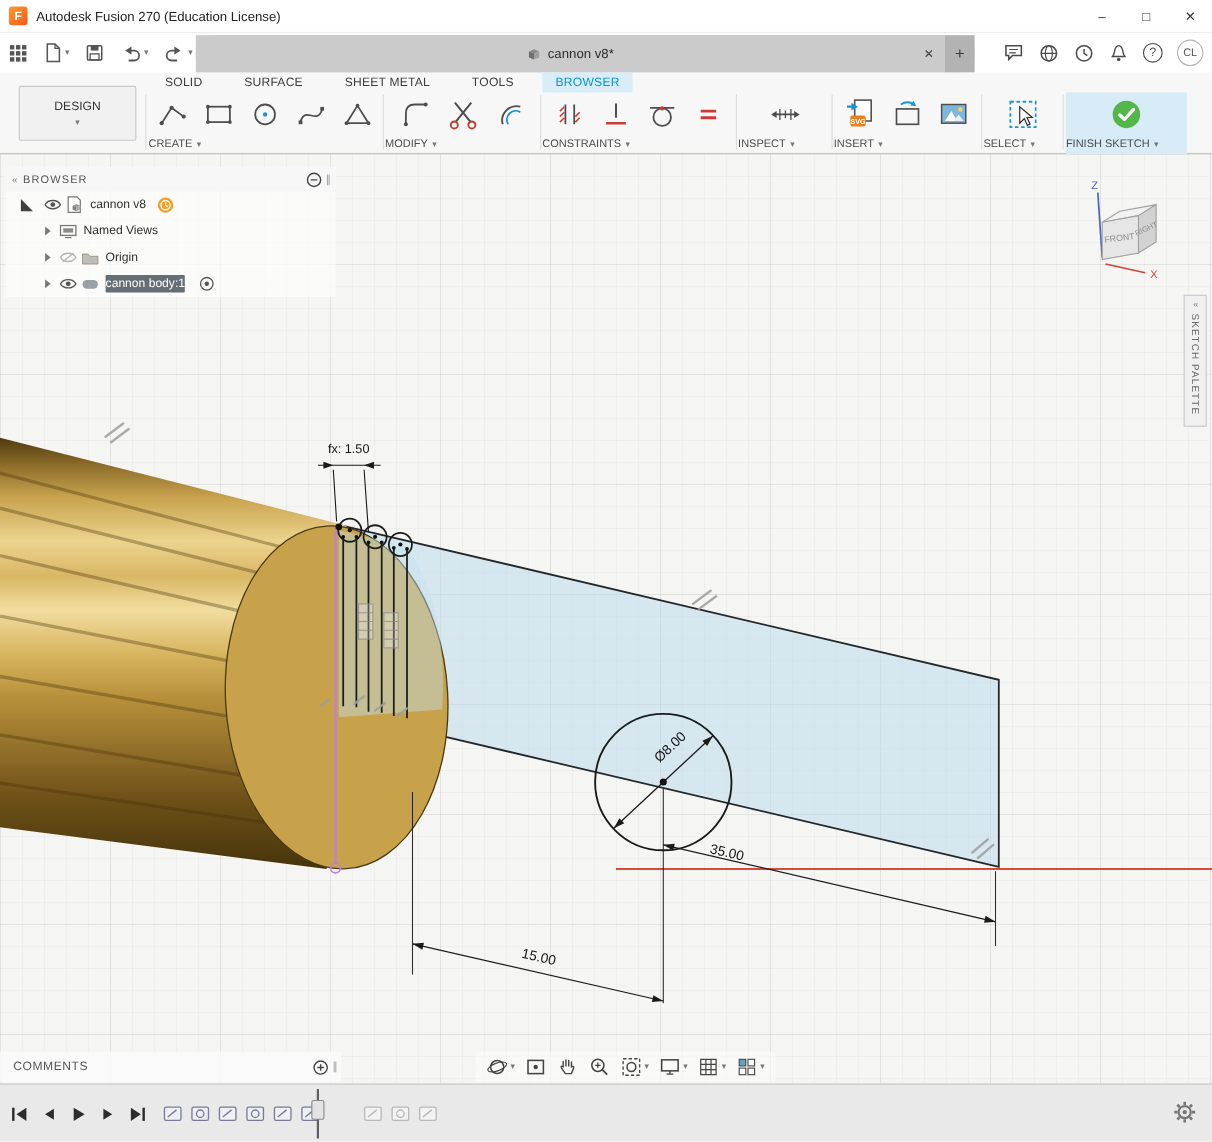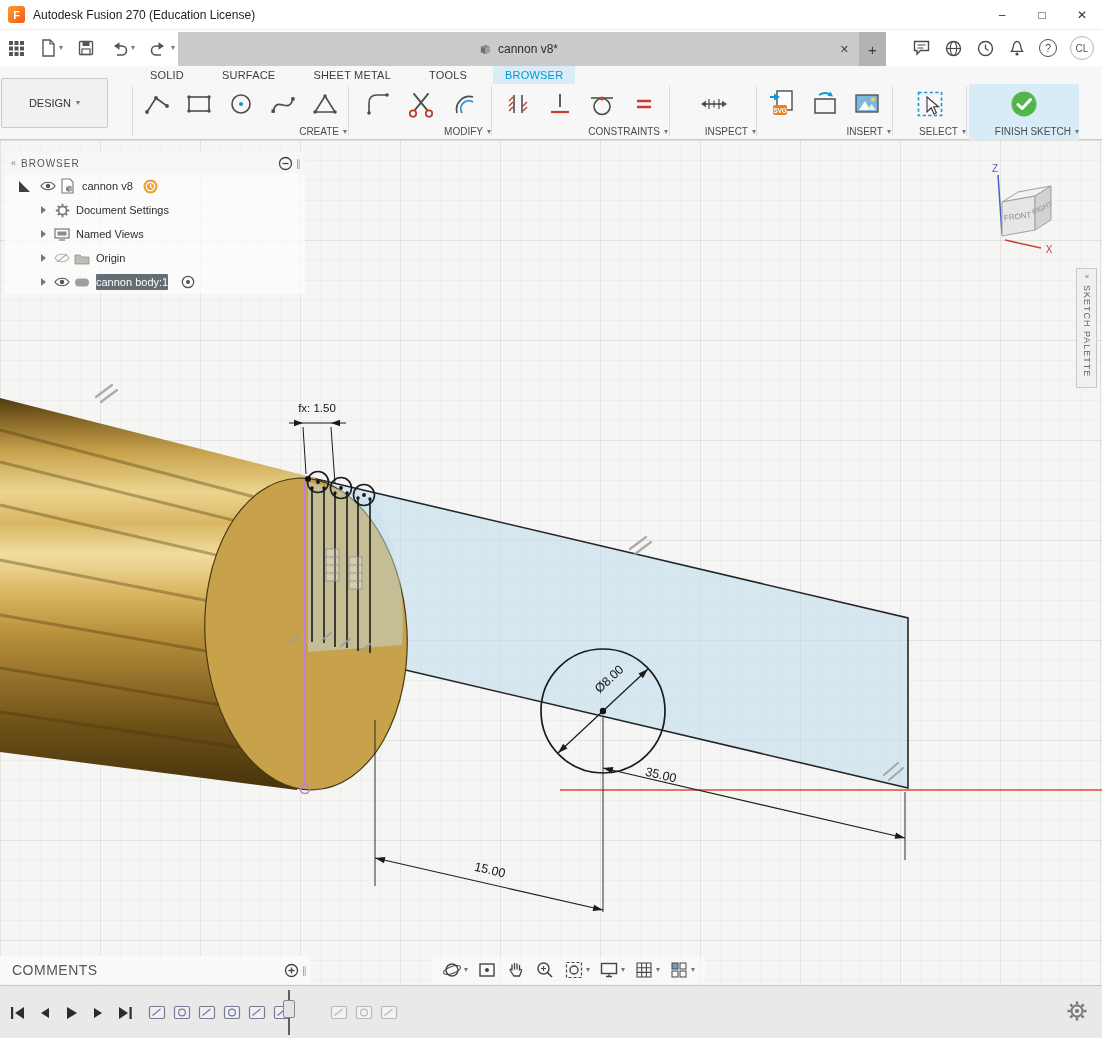--- a/index.html
+++ b/index.html
@@ -24,25 +24,25 @@
   .tabclose { position:absolute; right:10px; font-size:11px; color:#444; }
   .newtab { width:27px; background:#b3b3b3; display:flex; align-items:center; justify-content:center; font-size:15px; color:#3a3a3a; }
   .qright { position:absolute; right:8px; top:0; height:36px; display:flex; align-items:center; gap:13px; }
   .avatar { width:24px; height:24px; border-radius:50%; border:1px solid #b5b5b5; background:#fff; font-size:10px; color:#555; display:flex; align-items:center; justify-content:center; }
 
   
   .ribbon { position:absolute; top:66px; left:0; right:0; height:74px; background:#f7f7f7; border-bottom:1px solid #c9c9c9; }
   .rtabs { position:absolute; top:0; left:138px; height:18px; display:flex; gap:14px; }
   .rtab { height:18px; padding:0 12px; display:flex; align-items:center; font-size:11px; color:#3c3c3c; letter-spacing:.2px; }
   .rtab.active { background:#d8edf8; color:#0696d7; }
-  .workspace { position:absolute; left:1px; top:12px; width:107px; height:50px; background:#f1f1f1; border:1px solid #c9c9c9; border-radius:2px; display:flex; align-items:center; justify-content:center; gap:5px; font-size:11px; color:#333; }
+  .workspace { position:absolute; left:17px; top:12px; width:107px; height:50px; background:#f1f1f1; border:1px solid #c9c9c9; border-radius:2px; display:flex; align-items:center; justify-content:center; gap:5px; font-size:11px; color:#333;flex-direction:column; }
   .tools { position:absolute; top:18px; left:0; right:0; height:56px; }
   .group { position:absolute; top:0; height:56px; }
   .grow { position:absolute; top:2px; left:0; right:0; height:36px; display:flex; align-items:center; justify-content:center; gap:12px; }
-  .glabel { position:absolute; bottom:3px; left:0; right:0; display:flex; align-items:center; justify-content:flex-end; gap:4px; font-size:10px; color:#4a4a4a; }
+  .glabel { position:absolute; bottom:3px; left:0; right:0; display:flex; align-items:center; justify-content:flex-start; gap:4px; font-size:10px; color:#4a4a4a; }
   .divider { position:absolute; top:2px; width:1px; height:50px; background:#dcdcdc; }
   .finishblock { background:#d7ecf6; }
 
   
   .main { position:absolute; top:140px; left:0; right:0; height:845px;
     background-color:#f5f5f3;
     background-image:
       linear-gradient(rgba(0,0,0,0.05) 1px, transparent 1px),
       linear-gradient(90deg, rgba(0,0,0,0.05) 1px, transparent 1px),
       linear-gradient(rgba(0,0,0,0.028) 1px, transparent 1px),
@@ -65,21 +65,21 @@
   
   .viewcube { position:absolute; left:975px; top:18px; z-index:4; }
 
   
   .palette { position:absolute; left:1076px; top:128px; width:21px; height:120px; background:#f0f0f0; border:1px solid #c8c8c8; z-index:5; display:flex; flex-direction:column; align-items:center; padding-top:3px; }
   .palette .chev { font-size:8px; color:#777; letter-spacing:-1px; }
   .vtext { margin-top:4px; writing-mode:vertical-rl; font-size:9px; color:#666; letter-spacing:1px; }
 
   
   .comments { position:absolute; left:0; top:816px; width:310px; height:28px; background:rgba(251,251,251,0.88); display:flex; align-items:center; z-index:5; }
-  .comments .clabel { font-size:14px; color:#555; letter-spacing:.5px; margin-left:12px; }
+  .comments .clabel { font-size:11px; color:#555; letter-spacing:.5px; margin-left:12px; }
   .comments .spacer { flex:1; }
   .navbar { position:absolute; left:432px; top:816px; height:28px; display:flex; align-items:center; gap:9px; padding:0 10px; background:rgba(250,250,250,0.65); border-radius:3px; z-index:5; }
   .navitem { display:flex; align-items:center; gap:2px; }
 
   
   .timeline { position:absolute; left:0; bottom:0; width:1102px; height:53px; background:#e9e9e9; border-top:1px solid #c6c6c6; }
   .playback { position:absolute; left:8px; top:0; height:53px; display:flex; align-items:center; gap:9px; }
   .pbtn { display:flex; align-items:center; justify-content:center; width:18px; }
   .track { position:absolute; left:148px; top:0; height:53px; display:flex; align-items:center; gap:6px; }
   .feat { display:flex; }
@@ -520,32 +520,20 @@
         <span style="margin-left:4px">cannon v8</span>
         <span class="ticon" style="margin-left:8px">
           <svg width="15" height="15" viewBox="0 0 15 15">
             <circle cx="7.5" cy="7.5" r="7" fill="#f0a02c"></circle>
             <circle cx="7.5" cy="7.5" r="4.2" fill="none" stroke="#fff" stroke-width="1.2"></circle>
             <path d="M7.5,5 V7.5 L9.5,9" stroke="#fff" stroke-width="1.1" fill="none"></path>
           </svg>
         </span>
       </div>
 
-      <div class="trow" style="padding-left:36px">
-        <span class="expander"></span>
-        <span class="ticon">
-          <svg width="15" height="15" viewBox="0 0 15 15">
-            <circle cx="7.5" cy="7.5" r="4" fill="none" stroke="#777" stroke-width="1.6"></circle>
-            <g stroke="#777" stroke-width="1.8">
-              <path d="M7.5,0.8 V3 M7.5,12 V14.2 M0.8,7.5 H3 M12,7.5 H14.2 M2.8,2.8 L4.4,4.4 M10.6,10.6 L12.2,12.2 M12.2,2.8 L10.6,4.4 M4.4,10.6 L2.8,12.2"></path>
-            </g>
-          </svg>
-        </span>
-        <span style="margin-left:4px">Document Settings</span>
-      </div>
 
       <div class="trow" style="padding-left:36px">
         <span class="expander"></span>
         <span class="ticon">
           <svg width="16" height="13" viewBox="0 0 16 13">
             <rect x="1" y="1" width="14" height="9" fill="none" stroke="#777" stroke-width="1.2"></rect>
             <rect x="3.5" y="3.5" width="9" height="4" fill="#8a8a8a"></rect>
             <path d="M5,12 H11" stroke="#777" stroke-width="1.2"></path>
           </svg>
         </span>

